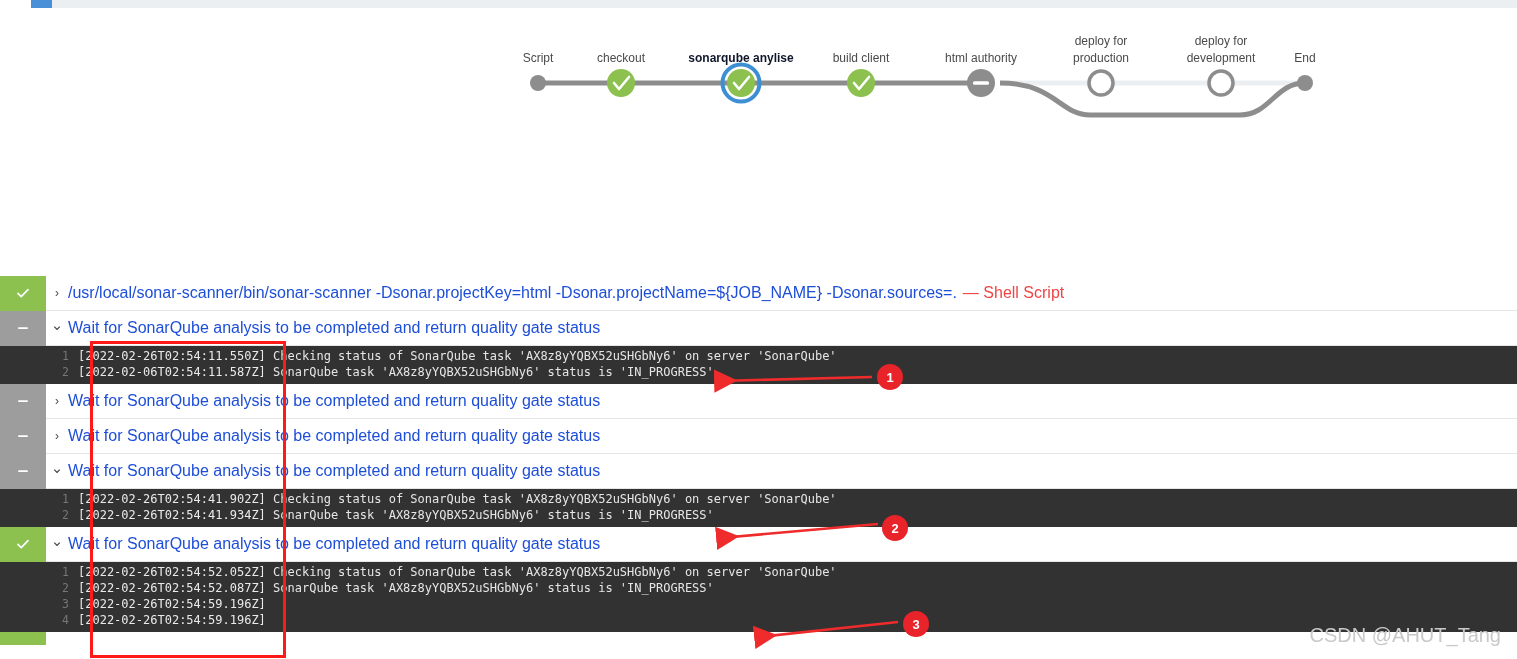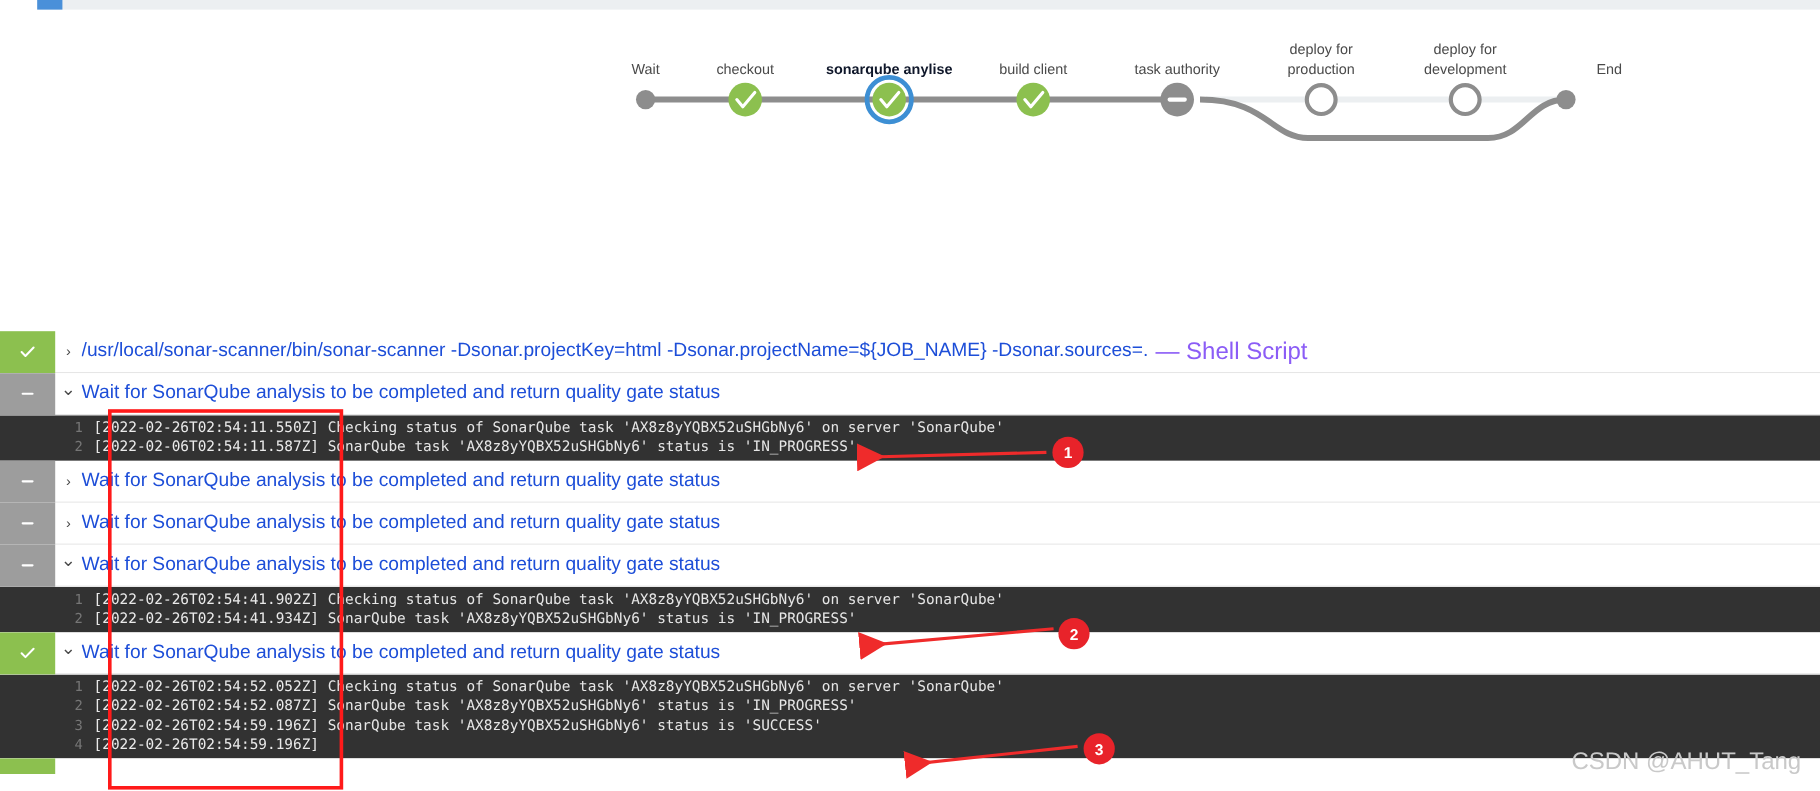--- a/index.html
+++ b/index.html
@@ -50,21 +50,21 @@
   .status.none { background:#9d9d9d; }
   .caret {
     width:22px; flex:0 0 22px; text-align:center;
     color:#4a4a4a; font-size:12px; user-select:none;
   }
   .step-text {
     font-size:16px; color:#1d4ed8;
     font-family:"Liberation Sans", sans-serif;
     white-space:nowrap; overflow:hidden;
   }
-  .shell-tag { color:#8b5cf6; font-size:20px; margin-left:6px; }
+  .shell-tag { color:#ef4444; font-size:16px; margin-left:6px; }
 
   
   .console {
     background:#323232; padding:2px 0 4px 0;
     font-family:"DejaVu Sans Mono", monospace;
     font-size:12px; line-height:16px;
   }
   .log-line { display:flex; height:16px; align-items:center; white-space:pre; }
   .ln {
     width:78px; flex:0 0 78px; text-align:right;
@@ -136,30 +136,30 @@
       <circle cx="981" cy="73" r="14" fill="#8d8d8d"></circle>
       <rect x="973" y="71.3" width="16" height="3.4" rx="1.5" fill="#fff"></rect>
 
       <circle cx="1101" cy="73" r="12" fill="#fff" stroke="#8d8d8d" stroke-width="3.5"></circle>
 
       <circle cx="1221" cy="73" r="12" fill="#fff" stroke="#8d8d8d" stroke-width="3.5"></circle>
 
       <circle cx="1305" cy="73" r="8" fill="#8d8d8d"></circle>
     </svg>
 
-    <div class="node-label" style="left:478px; top:40px; width:120px;">Wait</div>
+    <div class="node-label" style="left:478px; top:40px; width:120px;">Script</div>
     <div class="node-label" style="left:561px; top:40px; width:120px;">checkout</div>
     <div class="node-label current" style="left:641px; top:40px; width:200px;">sonarqube anylise</div>
     <div class="node-label" style="left:791px; top:40px; width:140px;text-align:center;">build client</div>
-    <div class="node-label" style="left:911px; top:40px; width:140px;">task authority</div>
+    <div class="node-label" style="left:911px; top:40px; width:140px;">html authority</div>
     <div class="node-label" style="left:1031px; top:23px; width:140px;">deploy for
 production</div>
     <div class="node-label" style="left:1151px; top:23px; width:140px;">deploy for
 development</div>
-    <div class="node-label" style="left:1281px; top:40px; width:120px;">End</div>
+    <div class="node-label" style="left:1245px; top:40px; width:120px;">End</div>
   </div>
 
   <div class="stage-head">sonarqube anylise - 4m 6s</div>
 
   <div class="steps" id="steps-container">
       <div class="step-row">
         <div class="status ok">
           <svg width="16" height="16" viewBox="0 0 16 16">
             <path d="M3 8.4 L6.2 11.6 L13 4.6" fill="none" stroke="#fff" stroke-width="1.7" stroke-linecap="round" stroke-linejoin="round"></path>
           </svg>
@@ -217,21 +217,21 @@
           <svg width="16" height="16" viewBox="0 0 16 16">
             <path d="M3 8.4 L6.2 11.6 L13 4.6" fill="none" stroke="#fff" stroke-width="1.7" stroke-linecap="round" stroke-linejoin="round"></path>
           </svg>
         </div>
         <div class="caret" style="font-size: 15px; line-height: 10px; padding-bottom: 7px;">⌄</div>
         <span class="step-text">Wait for SonarQube analysis to be completed and return quality gate status</span>
       </div>
       <div class="console">
         <div class="log-line"><span class="ln">1</span><span class="ts">[2022-02-26T02:54:52.052Z]</span><span> </span><span class="msg">Checking status of SonarQube task 'AX8z8yYQBX52uSHGbNy6' on server 'SonarQube'</span></div>
         <div class="log-line"><span class="ln">2</span><span class="ts">[2022-02-26T02:54:52.087Z]</span><span> </span><span class="msg">SonarQube task 'AX8z8yYQBX52uSHGbNy6' status is 'IN_PROGRESS'</span></div>
-        <div class="log-line"><span class="ln">3</span><span class="ts">[2022-02-26T02:54:59.196Z]</span><span> </span><span class="msg">SonarQube task 'AX8z8yYQBX52uSHGbNy6' status is 'SUCCESS'</span></div>
+        <div class="log-line"><span class="ln">3</span><span class="ts">[2022-02-26T02:54:59.196Z]</span><span> </span></div>
         <div class="log-line"><span class="ln">4</span><span class="ts">[2022-02-26T02:54:59.196Z]</span><span> </span></div>
       </div>
       <div class="step-row" style="height: 13px; border-bottom: none;">
         <div class="status ok" style="height: 13px;"></div>
       </div>
     </div>
 
   <div class="red-rect"></div>
 
   <svg class="annot">

